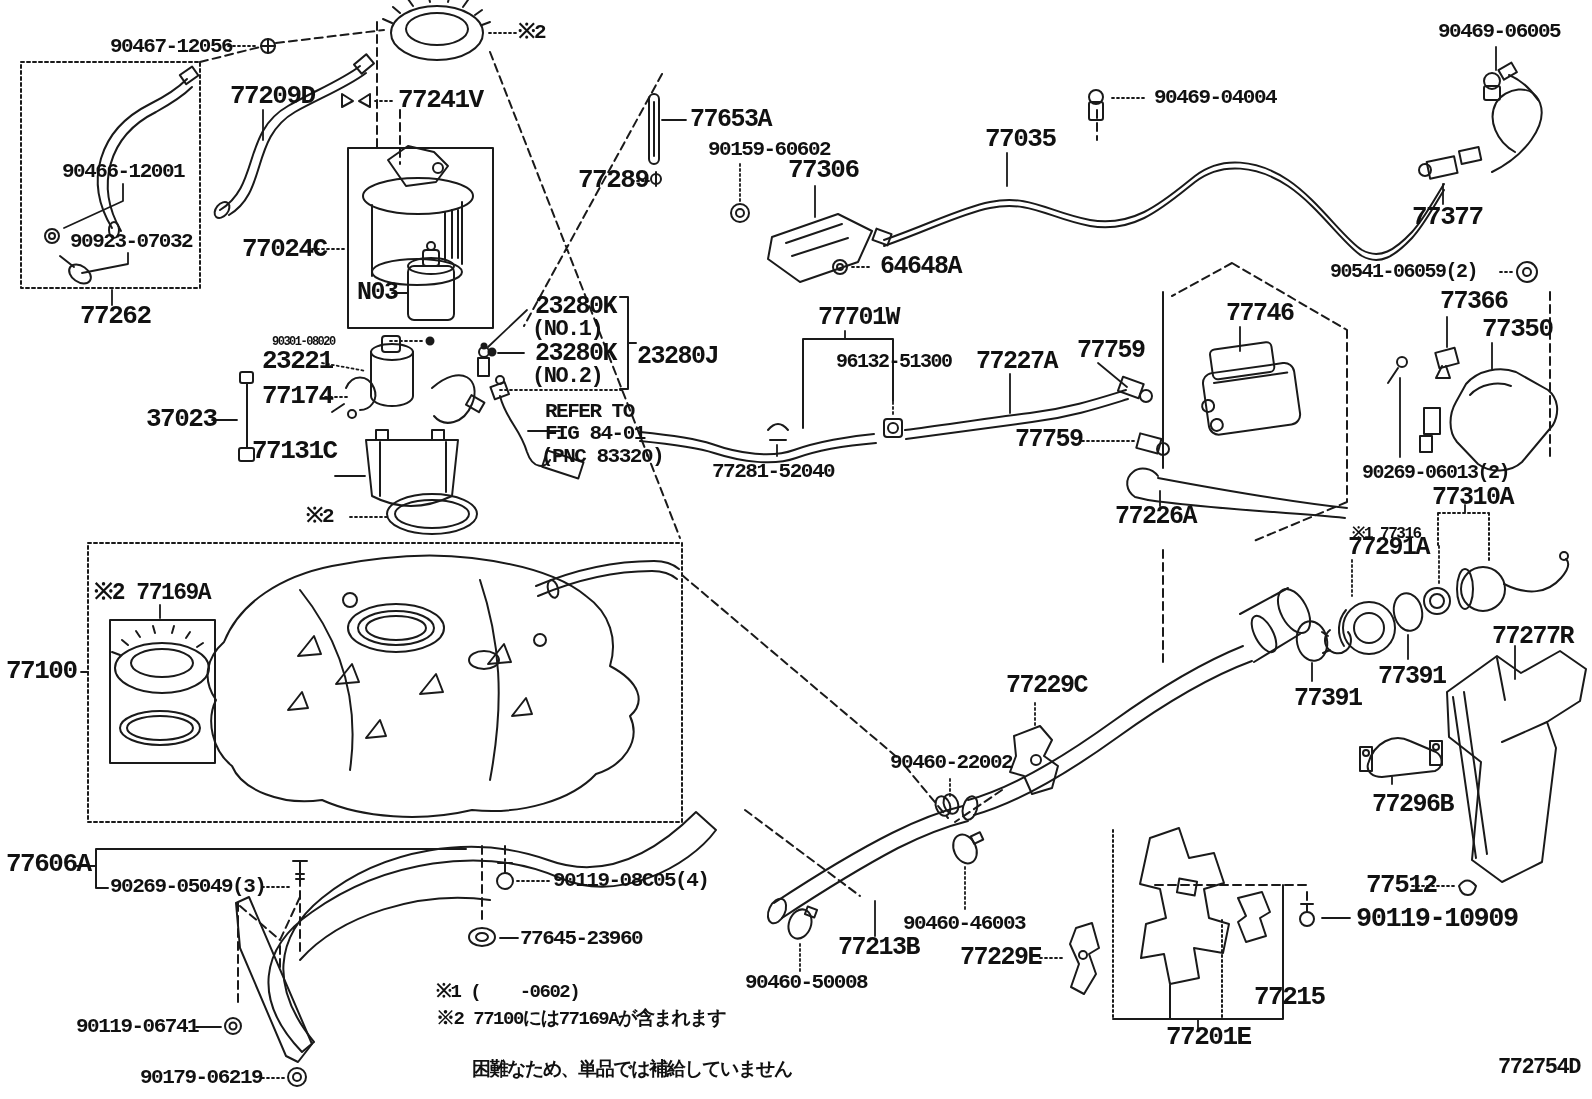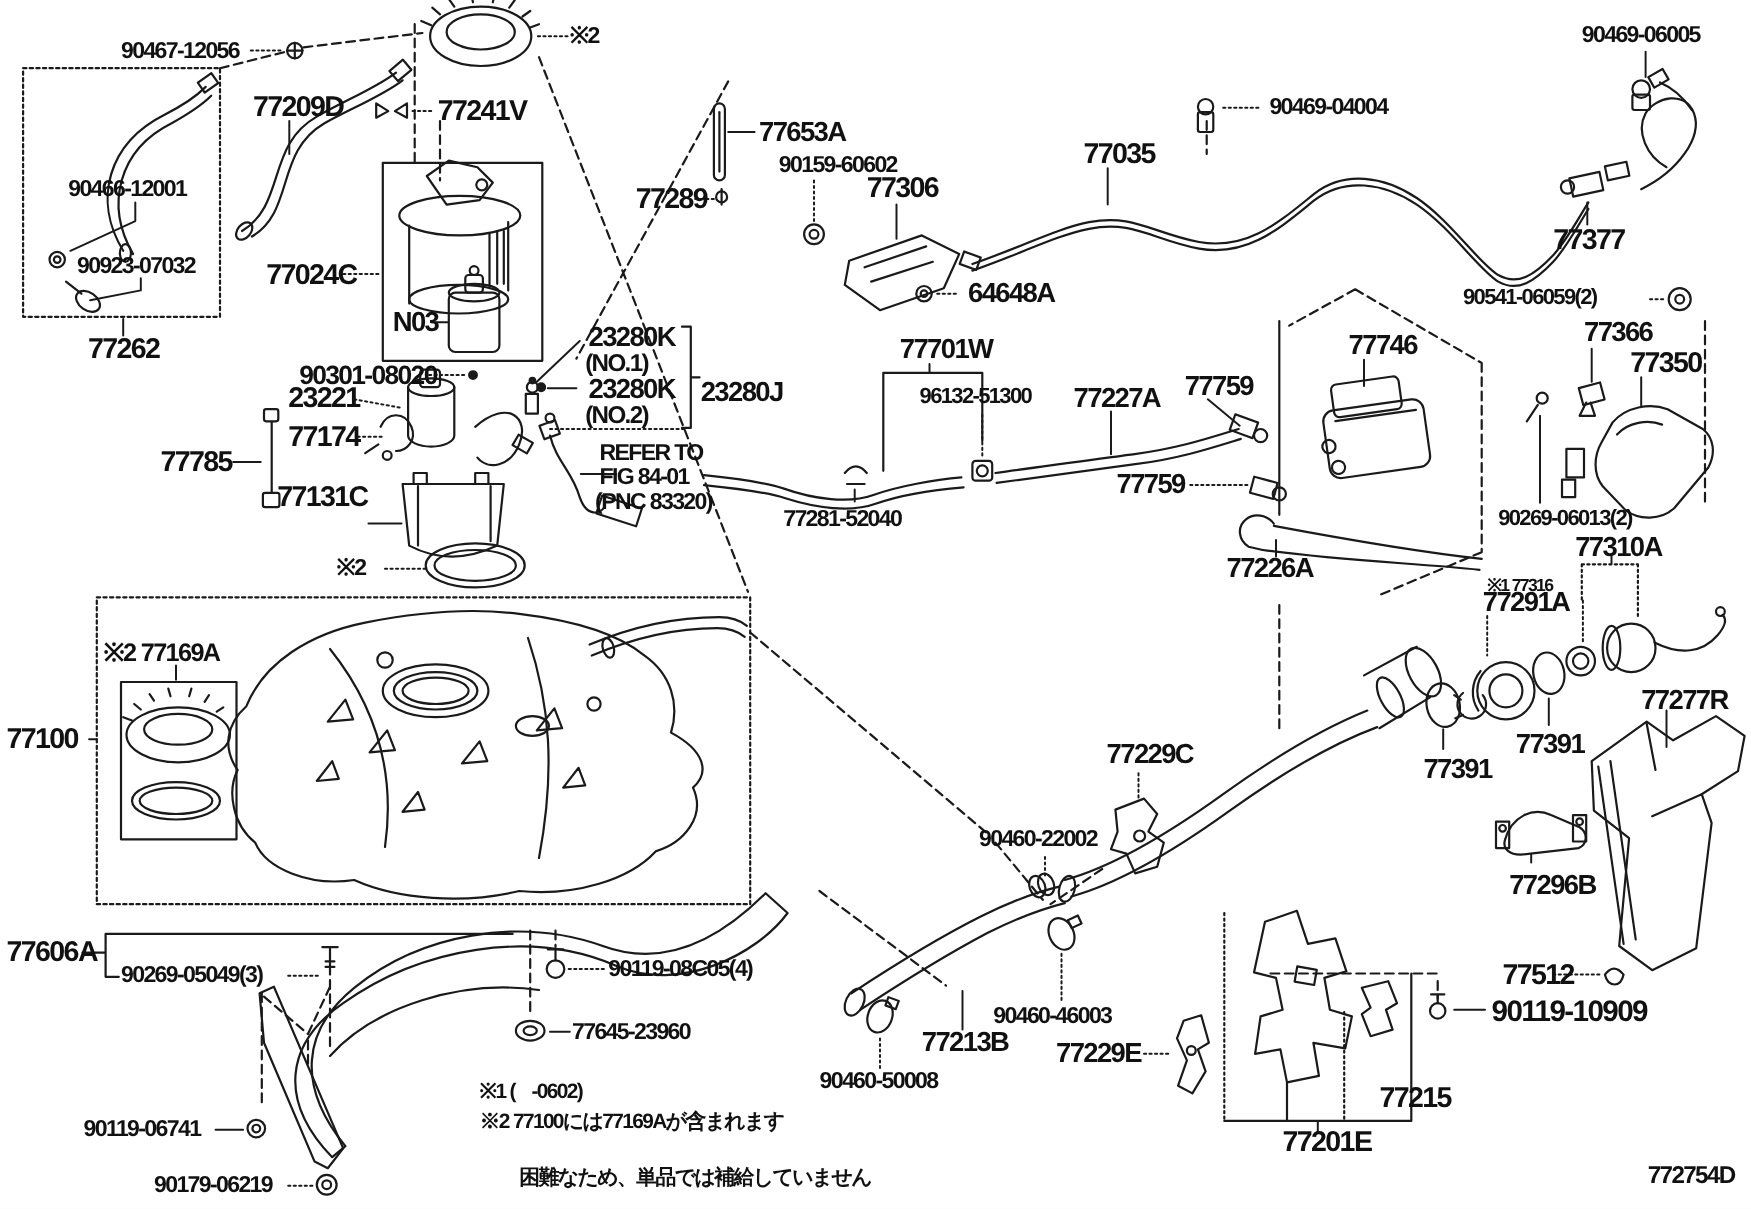--- a/index.html
+++ b/index.html
@@ -1,17 +1,17 @@
 <!DOCTYPE html>
 <html><head>
 <meta charset="utf-8">
 <style>
   html,body{margin:0;padding:0;background:#e8e8e8;}
   #stage{position:relative;width:1592px;height:1099px;background:#ffffff;overflow:hidden;
-         font-family:Liberation Sans, sans-serif;}
+         font-family:Liberation Mono, monospace;}
   #art{position:absolute;left:0;top:0;}
   #labels{position:absolute;left:0;top:0;width:100%;height:100%;pointer-events:none;}
   .lbl{position:absolute;transform:translateY(-50%);font-weight:bold;color:#111;
        font-size:22px;letter-spacing:-1.5px;white-space:pre;line-height:1.05;}
 </style>
 </head>
 <body>
 
 <div id="stage">
   <svg id="art" width="1592" height="1099" viewBox="0 0 1592 1099" xmlns="http://www.w3.org/2000/svg">
@@ -349,29 +349,29 @@
   <div id="labels">
       <div class="lbl" style="left: 110px; top: 47px; font-size: 21px;">90467-12056</div>
       <div class="lbl" style="left: 230px; top: 97px; font-size: 26px;">77209D</div>
       <div class="lbl" style="left: 398px; top: 101px; font-size: 26px;">77241V</div>
       <div class="lbl" style="left: 518px; top: 33px; font-size: 21px;">※2</div>
       <div class="lbl" style="left: 62px; top: 172px; font-size: 21px;">90466-12001</div>
       <div class="lbl" style="left: 70px; top: 242px; font-size: 21px;">90923-07032</div>
       <div class="lbl" style="left: 80px; top: 317px; font-size: 26px;">77262</div>
       <div class="lbl" style="left: 242px; top: 250px; font-size: 26px;">77024C</div>
       <div class="lbl" style="left: 357px; top: 293px; font-size: 25px;">N03</div>
-      <div class="lbl" style="left: 272px; top: 342px; font-size: 24px;">90301-08020</div>
+      <div class="lbl" style="left: 272px; top: 342px; font-size: 12px;">90301-08020</div>
       <div class="lbl" style="left: 262px; top: 362px; font-size: 26px;">23221</div>
       <div class="lbl" style="left: 535px; top: 307px; font-size: 25px;">23280K</div>
       <div class="lbl" style="left: 532px; top: 330px; font-size: 22px;">(NO.1)</div>
       <div class="lbl" style="left: 535px; top: 354px; font-size: 25px;">23280K</div>
       <div class="lbl" style="left: 532px; top: 377px; font-size: 22px;">(NO.2)</div>
       <div class="lbl" style="left: 637px; top: 357px; font-size: 25px;">23280J</div>
       <div class="lbl" style="left: 262px; top: 397px; font-size: 26px;">77174</div>
-      <div class="lbl" style="left: 146px; top: 420px; font-size: 26px;">77785</div>
+      <div class="lbl" style="left: 146px; top: 420px; font-size: 26px;">37023</div>
       <div class="lbl" style="left: 252px; top: 452px; font-size: 26px;">77131C</div>
       <div class="lbl" style="left: 306px; top: 517px; font-size: 21px;">※2</div>
       <div class="lbl" style="left: 545px; top: 412px; font-size: 21px;">REFER TO</div>
       <div class="lbl" style="left: 545px; top: 434px; font-size: 21px;">FIG 84-01</div>
       <div class="lbl" style="left: 541px; top: 457px; font-size: 21px;">(PNC 83320)</div>
       <div class="lbl" style="left: 690px; top: 120px; font-size: 25px;">77653A</div>
       <div class="lbl" style="left: 578px; top: 181px; font-size: 26px;">77289</div>
       <div class="lbl" style="left: 680px; top: 150px; font-size: 21px; margin-left: 28px;">90159-60602</div>
       <div class="lbl" style="left: 788px; top: 171px; font-size: 26px;">77306</div>
       <div class="lbl" style="left: 985px; top: 140px; font-size: 26px;">77035</div>

